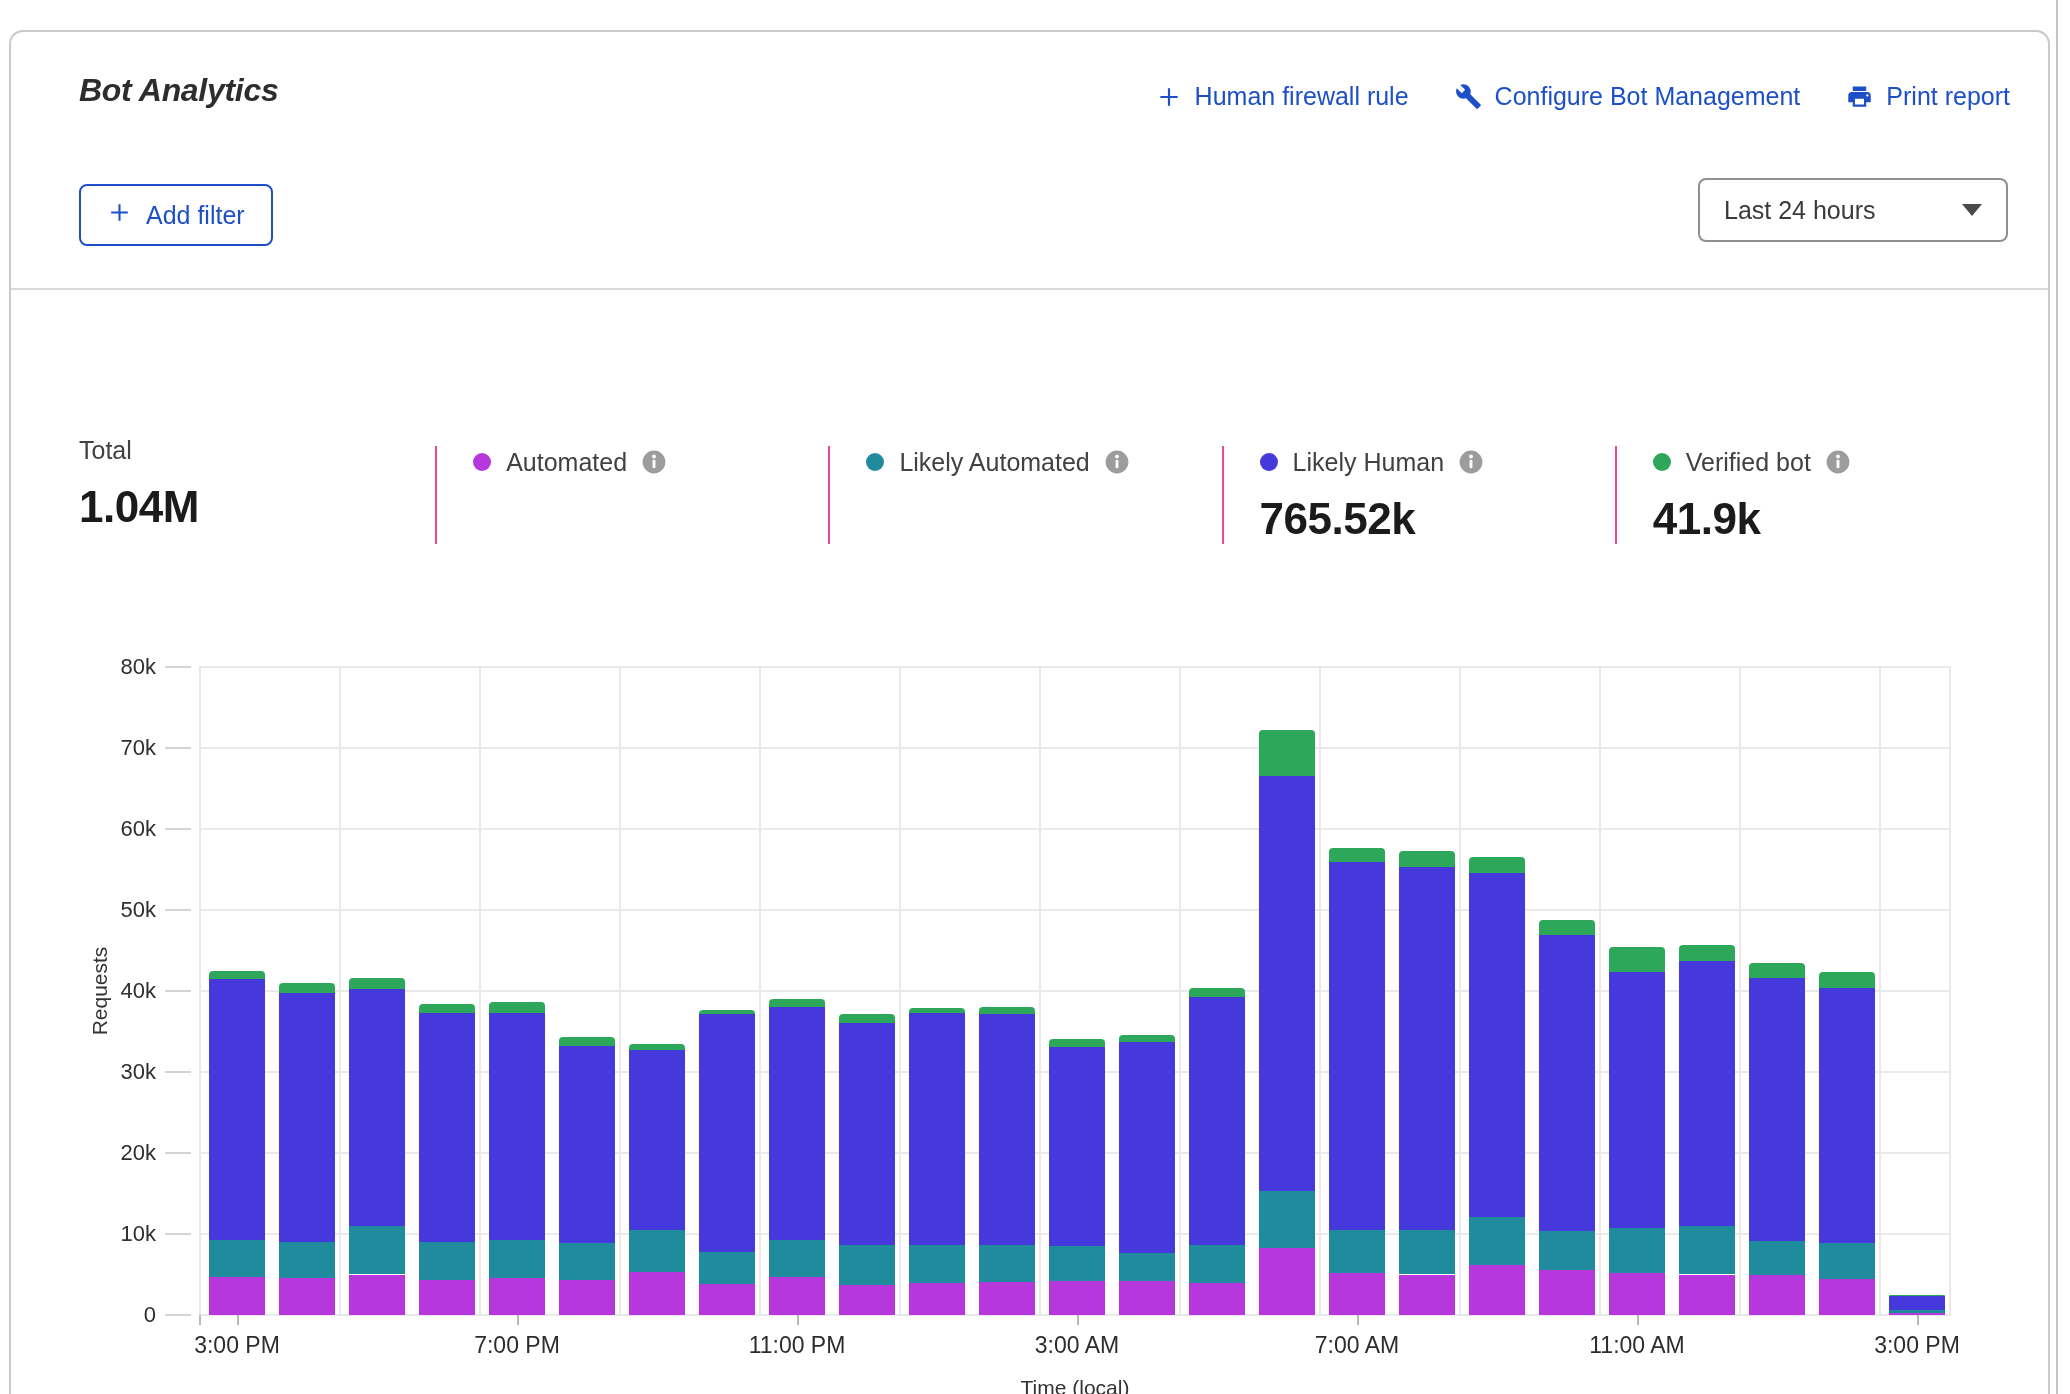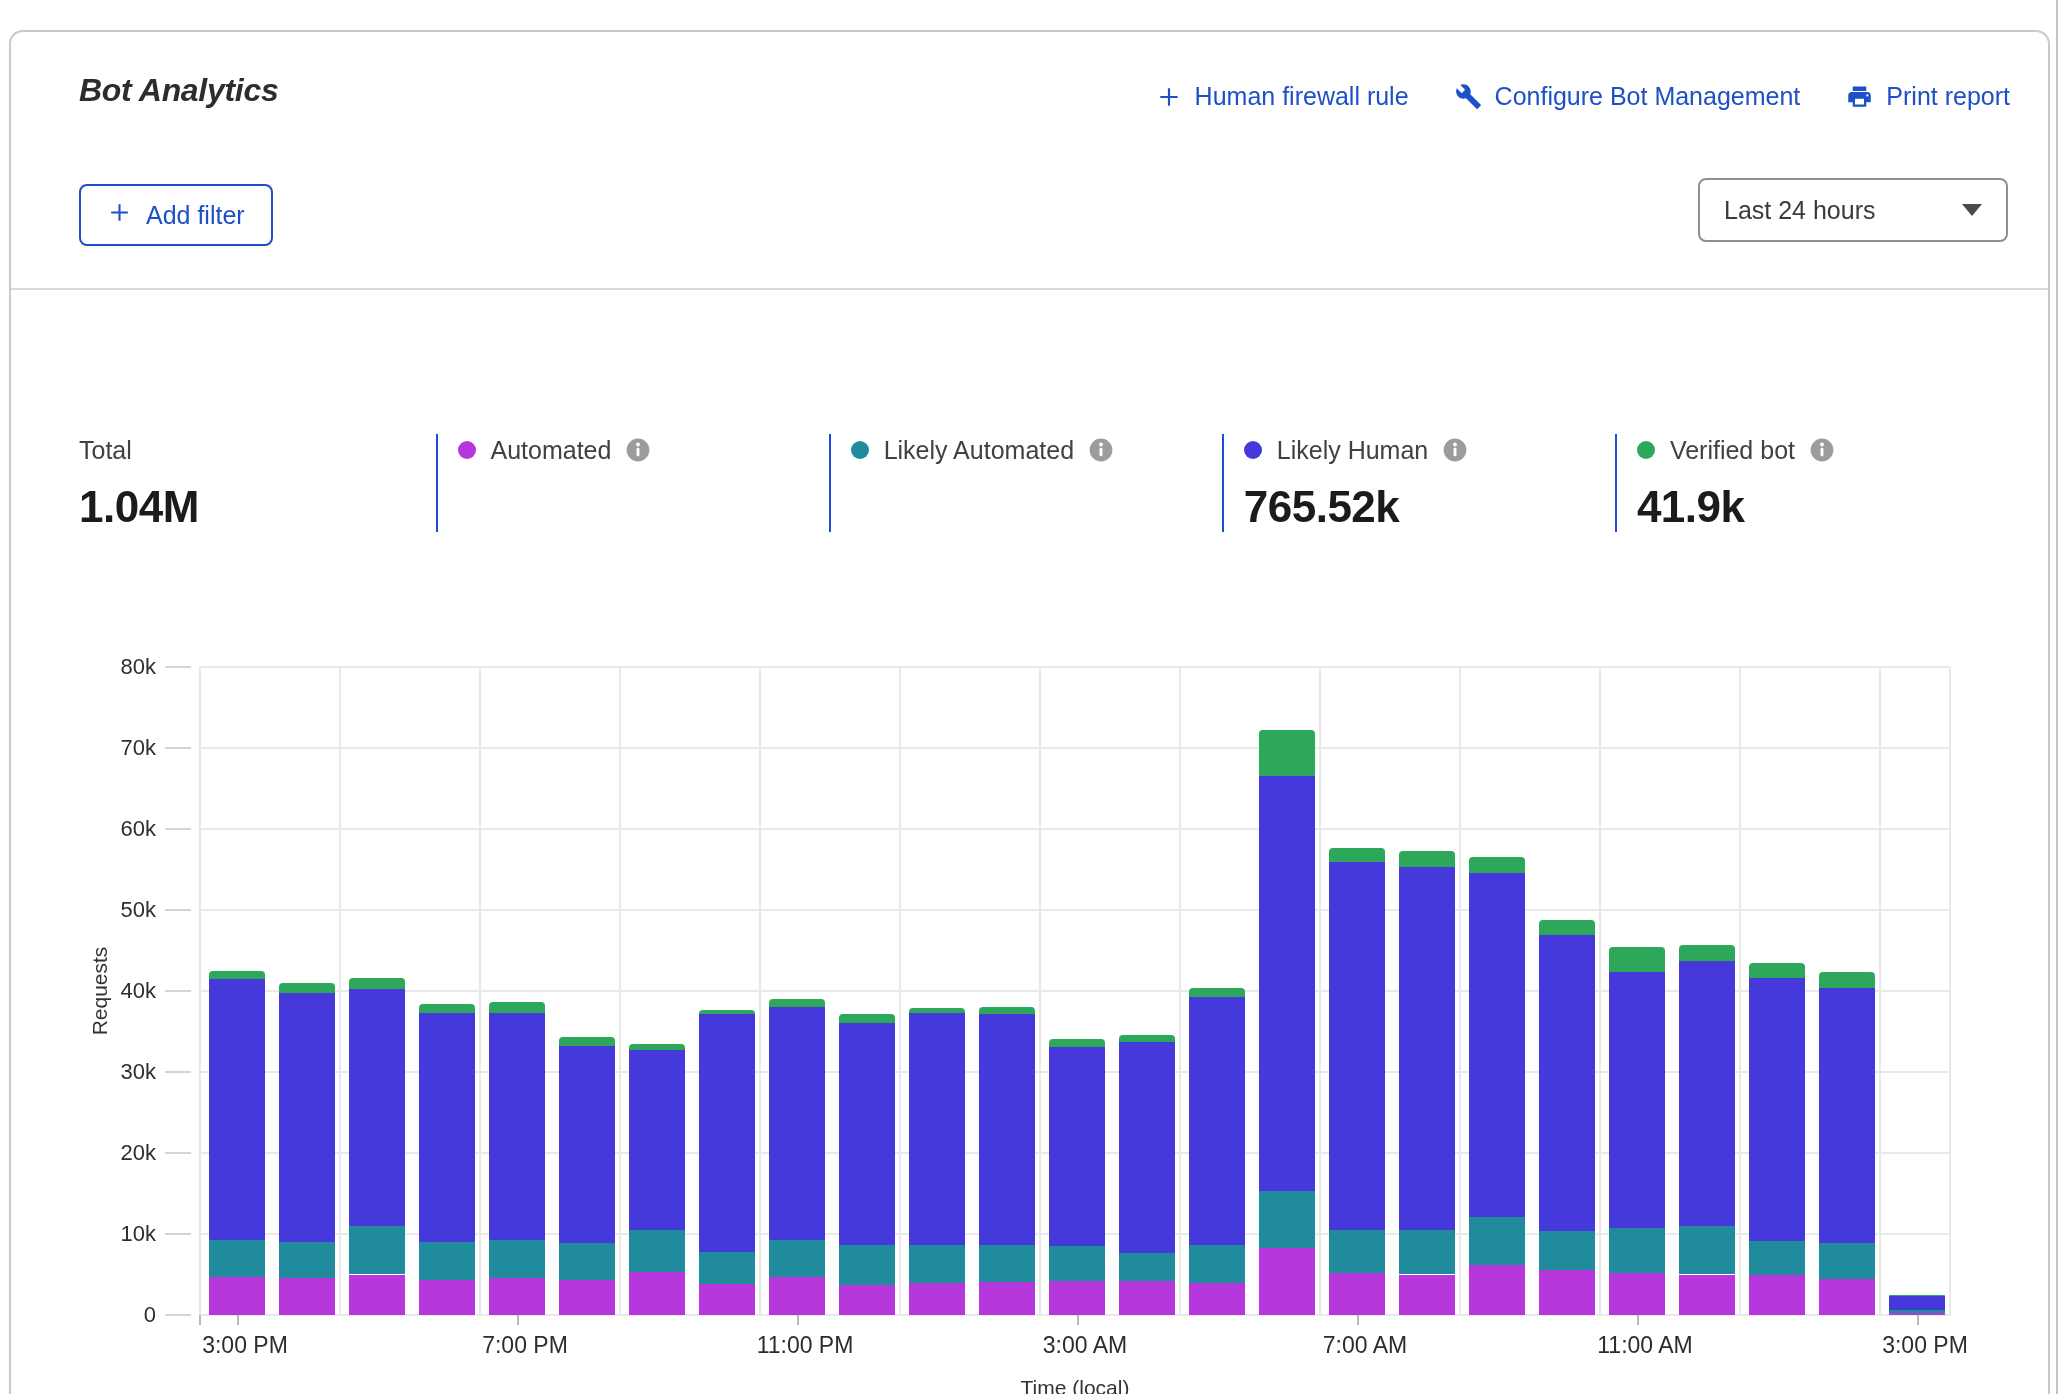--- a/index.html
+++ b/index.html
@@ -43,39 +43,39 @@
   .card-divider { position:absolute; left:0; top:256px; width:100%; height:2px; background:#d9d9d9; }
 
   
   .section-row { position:absolute; left:68px; top:320px; display:flex; align-items:center; gap:24px; }
   .section-title { font-size:27px; font-weight:700; color:#383838; }
 
   
   .stats { position:absolute; left:68px; top:402px; right:40px; display:flex; }
   .stat { width:403px; }
   .stat:first-child { width:366px; }
-  .stat + .stat { border-left:2px solid #1d4ed8; padding-left:20px; }
+  .stat + .stat { border-left:2px solid #ec4899; padding-left:36px;margin-top:12px; }
   .stat-label-row { display:flex; align-items:center; gap:15px; font-size:25px; color:#414141; min-height:32px; }
   .dot { width:18px; height:18px; border-radius:50%; background:#999; flex:0 0 auto; }
   .stat-value { margin-top:16px; font-size:44px; font-weight:700; color:#1b1b1b; letter-spacing:-0.5px; }
   .info-icon { display:flex; }
 
   
   .y-axis-title { position:absolute; left:89px; top:959px; transform:translate(-50%,-50%) rotate(-90deg); font-size:21px; color:#333; white-space:nowrap; }
   .y-axis { position:absolute; left:0; top:635px; width:145px; height:648px; }
   .ytick-label { position:absolute; right:0; transform:translateY(-50%); font-size:22px; color:#2e2e2e; }
 
   .plot-area { position:absolute; left:188px; top:635px; width:1752px; height:648px; }
   .hgrid { position:absolute; left:0; width:100%; height:1.6px; background:#e9e9e9; }
   .vgrid { position:absolute; top:0; width:1.6px; height:100%; background:#e9e9e9; }
   .ytick-dash { position:absolute; left:-34px; width:26px; height:2px; background:#d4d4d4; }
   .xtick-mark { position:absolute; top:648px; width:2px; height:10px; background:#b9b9b9; }
   .seg { position:absolute; width:56px; }
 
-  .x-axis { position:absolute; left:196px; top:1300px; width:1752px; height:30px; }
+  .x-axis { position:absolute; left:188px; top:1300px; width:1752px; height:30px; }
   .xtick-label { position:absolute; transform:translateX(-50%); font-size:23px; color:#2c2c2c; white-space:nowrap; }
   .x-axis-title { position:absolute; left:1064px; top:1344px; transform:translateX(-50%); font-size:21px; color:#333; }
 </style>
 </head>
 <body style="--link: #1d50c8;">
 
 <div class="page-edge"></div>
 
 <div class="card">
 

